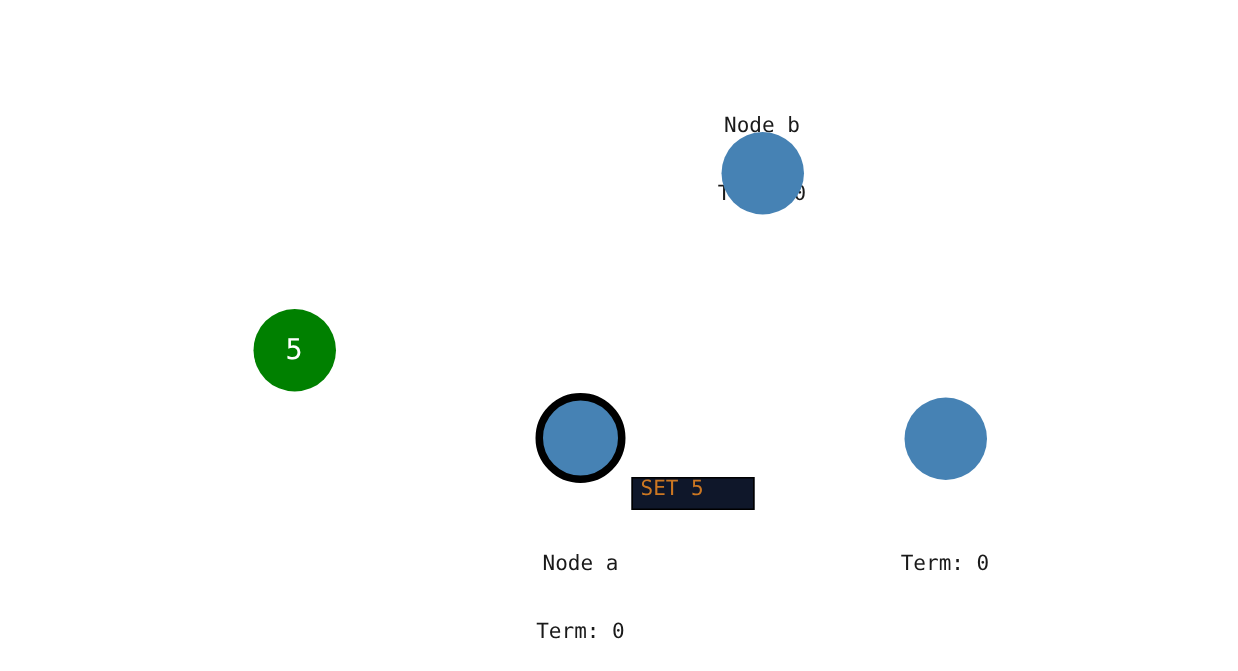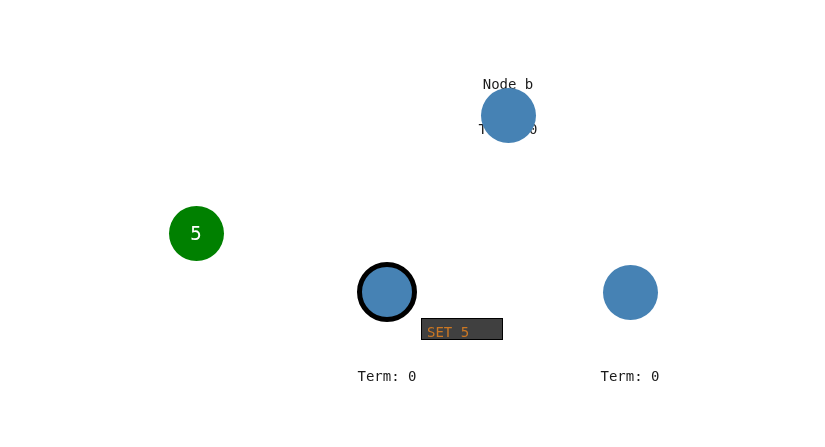--- a/index.html
+++ b/index.html
@@ -53,24 +53,24 @@
   }
   .message-text {
     font-family: "DejaVu Sans Mono", "Liberation Mono", monospace;
     font-size: 19px;
     color: #ffffff;
     line-height: 1;
   }
   .msg-box {
     position: absolute;
     box-sizing: border-box;
-    background: #404040;
+    background: #0f172a;
     border: 1px solid #000000;
     display: flex;
-    align-items: flex-end;
+    align-items: flex-start;
   }
   .msg-box-text {
     font-family: "DejaVu Sans Mono", "Liberation Mono", monospace;
     font-size: 14px;
     color: #cc7722;
     padding-left: 5px;
     white-space: pre;
     line-height: 1;
   }
 </style>
@@ -80,20 +80,21 @@
 <div id="canvas">
 
   <div class="node-label" style="left:408px; top:47px;">
     <span class="label-line">Node b</span>
     <span class="label-line">Term: 0</span>
   </div>
   <div class="node node-circle" style="left:480.5px; top:87.5px; width:55px; height:55px;"></div>
 
   <div class="node node-circle leader" style="left:357px; top:262px; width:60px; height:60px;"></div>
   <div class="node-label" style="left:287px; top:339px;">
+    <span class="label-line">Node a</span>
     <span class="label-line">Term: 0</span>
   </div>
 
   <div class="node node-circle" style="left:602.5px; top:264.5px; width:55px; height:55px;"></div>
   <div class="node-label" style="left:530px; top:339px;">
     <span class="label-line">Term: 0</span>
   </div>
 
   <div class="message" style="left:168.5px; top:205.5px; width:55px; height:55px;">
     <span class="message-text">5</span>

